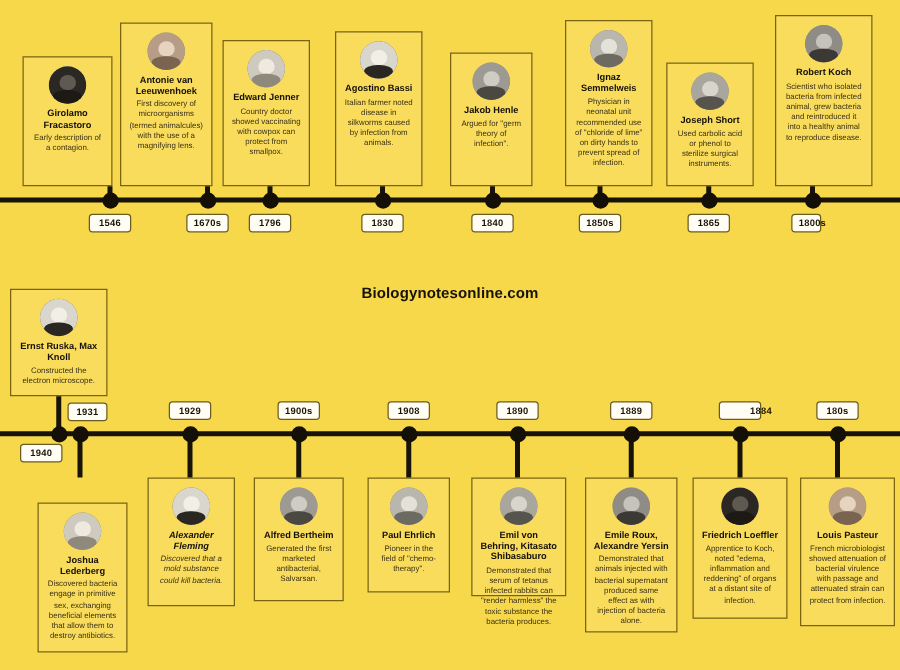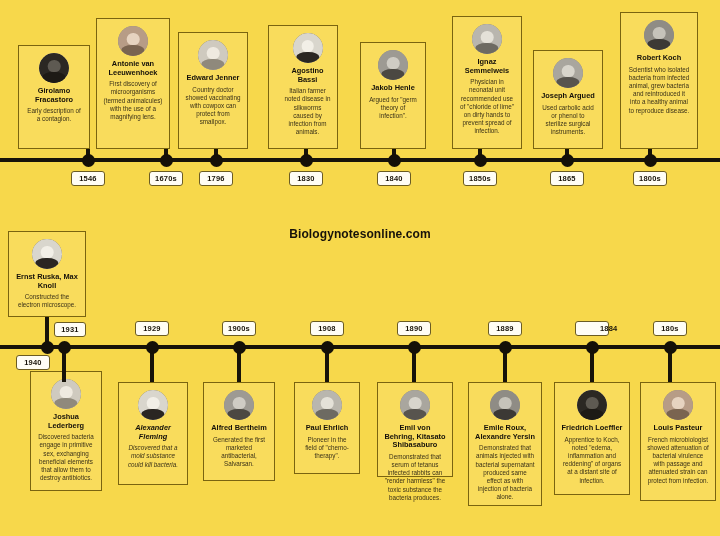--- a/index.html
+++ b/index.html
@@ -112,21 +112,21 @@
             <span class="p-body" style="background:#7a6450"></span>
           </span><div class="c-name">Antonie van Leeuwenhoek</div><div class="c-desc">First discovery of microorganisms (termed animalcules) with the use of a magnifying lens.</div></div>
       </div>
       <div class="card" style="left: 178px; top: 32px; width: 70px; height: 117px;">
         <div class="c-inner" style="display:contents"><span class="portrait">
             <span class="p-bg" style="background:#cfcabf"></span>
             <span class="p-head" style="background:#efeae0"></span>
             <span class="p-body" style="background:#8f897c"></span>
           </span><div class="c-name">Edward Jenner</div><div class="c-desc">Country doctor showed vaccinating with cowpox can protect from smallpox.</div></div>
       </div>
-      <div class="card" style="left: 268px; top: 25px; width: 70px; height: 124px; padding-left: 15px;">
+      <div class="card" style="left: 268px; top: 25px; width: 70px; height: 124px;">
         <div class="c-inner" style="display:contents"><span class="portrait">
             <span class="p-bg" style="background:#d9d6cd"></span>
             <span class="p-head" style="background:#f2efe7"></span>
             <span class="p-body" style="background:#2a2622"></span>
           </span><div class="c-name">Agostino Bassi</div><div class="c-desc">Italian farmer noted disease in silkworms caused by infection from animals.</div></div>
       </div>
       <div class="card" style="left: 360px; top: 42px; width: 66px; height: 107px;">
         <div class="c-inner" style="display:contents"><span class="portrait">
             <span class="p-bg" style="background:#9d9a93"></span>
             <span class="p-head" style="background:#cfccc4"></span>
@@ -138,21 +138,21 @@
             <span class="p-bg" style="background:#b9b6ae"></span>
             <span class="p-head" style="background:#e4e1d8"></span>
             <span class="p-body" style="background:#6d6a62"></span>
           </span><div class="c-name">Ignaz Semmelweis</div><div class="c-desc">Physician in neonatal unit recommended use of "chloride of lime" on dirty hands to prevent spread of infection.</div></div>
       </div>
       <div class="card" style="left: 533px; top: 50px; width: 70px; height: 99px;">
         <div class="c-inner" style="display:contents"><span class="portrait">
             <span class="p-bg" style="background:#a9a69e"></span>
             <span class="p-head" style="background:#d8d5cc"></span>
             <span class="p-body" style="background:#57544e"></span>
-          </span><div class="c-name">Joseph Argued</div><div class="c-desc">Used carbolic acid or phenol to sterilize surgical instruments.</div></div>
+          </span><div class="c-name">Joseph Short</div><div class="c-desc">Used carbolic acid or phenol to sterilize surgical instruments.</div></div>
       </div>
       <div class="card" style="left: 620px; top: 12px; width: 78px; height: 137px;">
         <div class="c-inner" style="display:contents"><span class="portrait">
             <span class="p-bg" style="background:#8f8c85"></span>
             <span class="p-head" style="background:#c6c3ba"></span>
             <span class="p-body" style="background:#3c3935"></span>
           </span><div class="c-name">Robert Koch</div><div class="c-desc">Scientist who isolated bacteria from infected animal, grew bacteria and reintroduced it into a healthy animal to reproduce disease.</div></div>
       </div>
     </div>
   <div id="top-marks">
@@ -172,21 +172,21 @@
       <div class="node" style="left: 387.5px; top: 153.5px;"></div>
       <div class="datepill" style="top: 171px; left: 377px; width: 34px;">1840</div>
       <div class="stem" style="left: 478px; top: 149px; height: 11px;"></div>
       <div class="node" style="left: 473.5px; top: 153.5px;"></div>
       <div class="datepill" style="top: 171px; left: 463px; width: 34px;">1850s</div>
       <div class="stem" style="left: 565px; top: 149px; height: 11px;"></div>
       <div class="node" style="left: 560.5px; top: 153.5px;"></div>
       <div class="datepill" style="top: 171px; left: 550px; width: 34px;">1865</div>
       <div class="stem" style="left: 648px; top: 149px; height: 11px;"></div>
       <div class="node" style="left: 643.5px; top: 153.5px;"></div>
-      <div class="datepill" style="top: 171px; left: 633px; width: 34px;">1800s</div>
+      <div class="datepill" style="top: 171px; left: 633px; width: 24px;">1800s</div>
     </div>
 
   <div class="title-block" style="top:222px;">
     <div class="sub-title">Biologynotesonline.com</div>
   </div>
 
   <div class="rail" style="left:0;top:345px;width:720px;"></div>
 
   <div id="lead-card">
       <div class="card" style="left: 8px; top: 231px; width: 78px; height: 86px;">
@@ -194,21 +194,21 @@
             <span class="p-bg" style="background:#d9d6cd"></span>
             <span class="p-head" style="background:#f2efe7"></span>
             <span class="p-body" style="background:#2a2622"></span>
           </span><div class="c-name">Ernst Ruska, Max Knoll</div><div class="c-desc">Constructed the electron microscope.</div></div>
       </div>
       <div class="stem" style="left: 45px; top: 317px; height: 30px;"></div>
       <div class="node" style="left: 40.5px; top: 340.5px;"></div>
       <div class="datepill" style="left: 54px; top: 322px; width: 32px;">1931</div>
     </div>
   <div id="bottom-cards">
-      <div class="card" style="left: 30px; top: 371px; width: 72px; height: 120px;">
+      <div class="card" style="left: 30px; top: 402px; width: 72px; height: 120px;">
         <div class="c-inner" style="display:contents"><span class="portrait">
             <span class="p-bg" style="background:#cfcabf"></span>
             <span class="p-head" style="background:#efeae0"></span>
             <span class="p-body" style="background:#8f897c"></span>
           </span><div class="c-name">Joshua Lederberg</div><div class="c-desc">Discovered bacteria engage in primitive sex, exchanging beneficial elements that allow them to destroy antibiotics.</div></div>
       </div>
       <div class="card" style="left: 118px; top: 382px; width: 70px; height: 103px; font-style: italic;">
         <div class="c-inner" style="display:contents"><span class="portrait">
             <span class="p-bg" style="background:#d9d6cd"></span>
             <span class="p-head" style="background:#f2efe7"></span>

